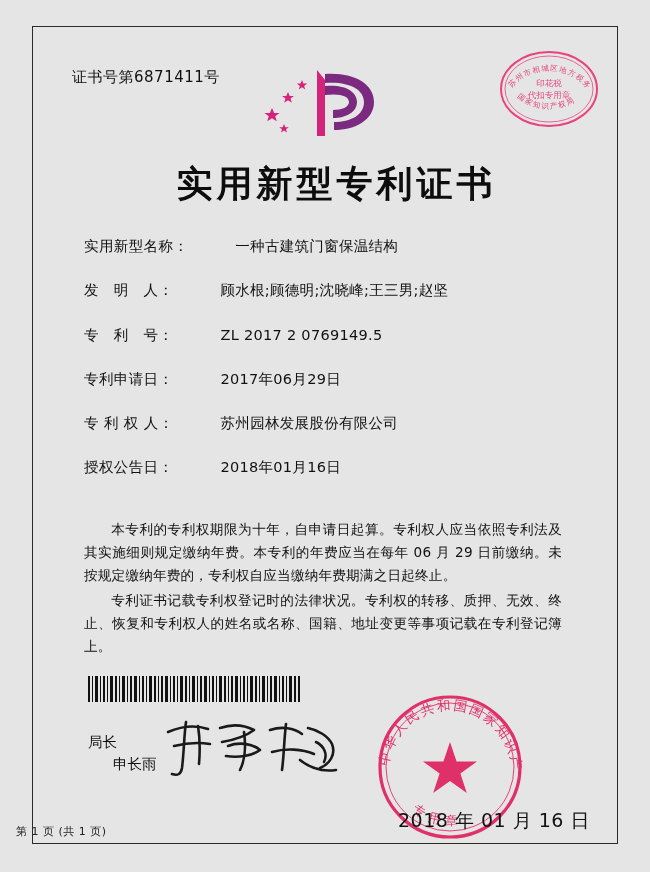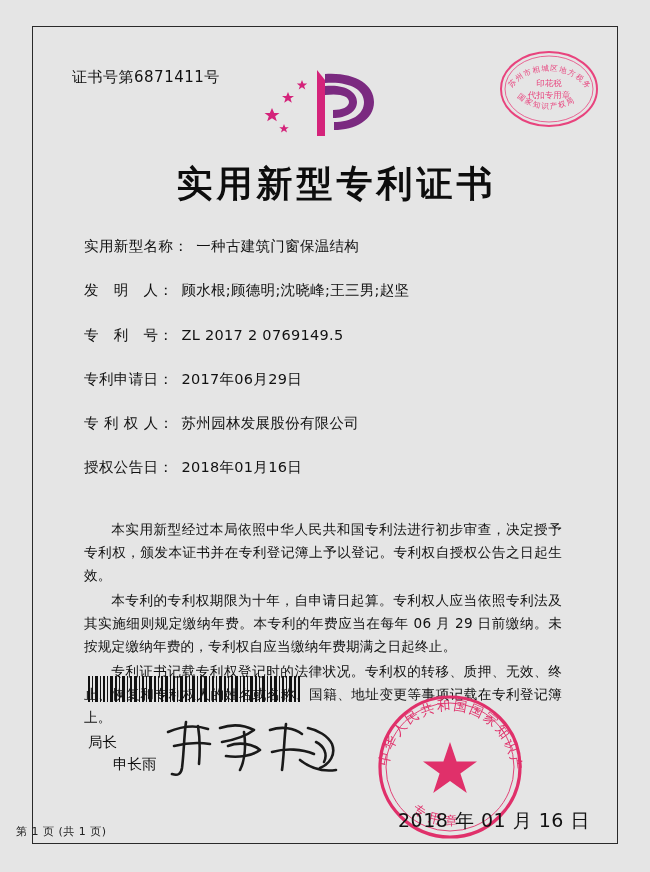--- a/index.html
+++ b/index.html
@@ -84,20 +84,21 @@
     top: 236px;
     width: 470px;
     font-size: 14.5px;
     font-family: "DejaVu Sans", sans-serif;
   }
   .field-row {
     display: flex;
     align-items: flex-start;
     margin-bottom: 22.5px;
     line-height: 1.5;
+    gap: 39px;
   }
   .field-label {
     white-space: nowrap;
     letter-spacing: 0.4px;
   }
   .field-value {
     margin-left: 8px;
     letter-spacing: 0.3px;
   }
 
@@ -250,21 +251,20 @@
       <span class="field-label">专 利 权 人：</span>
       <span class="field-value">苏州园林发展股份有限公司</span>
     </div>
     <div class="field-row">
       <span class="field-label">授权公告日：</span>
       <span class="field-value">2018年01月16日</span>
     </div>
   </div>
 
   <div class="paras">
-    <p class="para">本实用新型经过本局依照中华人民共和国专利法进行初步审查，决定授予专利权，颁发本证书并在专利登记簿上予以登记。专利权自授权公告之日起生效。</p>
     <p class="para">本专利的专利权期限为十年，自申请日起算。专利权人应当依照专利法及其实施细则规定缴纳年费。本专利的年费应当在每年 06 月 29 日前缴纳。未按规定缴纳年费的，专利权自应当缴纳年费期满之日起终止。</p>
     <p class="para">专利证书记载专利权登记时的法律状况。专利权的转移、质押、无效、终止、恢复和专利权人的姓名或名称、国籍、地址变更等事项记载在专利登记簿上。</p>
   </div>
 
   <div class="barcode">
     <svg width="214" height="26" viewBox="0 0 214 26" xmlns="http://www.w3.org/2000/svg">
       <g fill="#111">
         <rect x="0" y="0" width="2" height="26"></rect>
           <rect x="4" y="0" width="1" height="26"></rect>
         <rect x="7" y="0" width="3" height="26"></rect>

